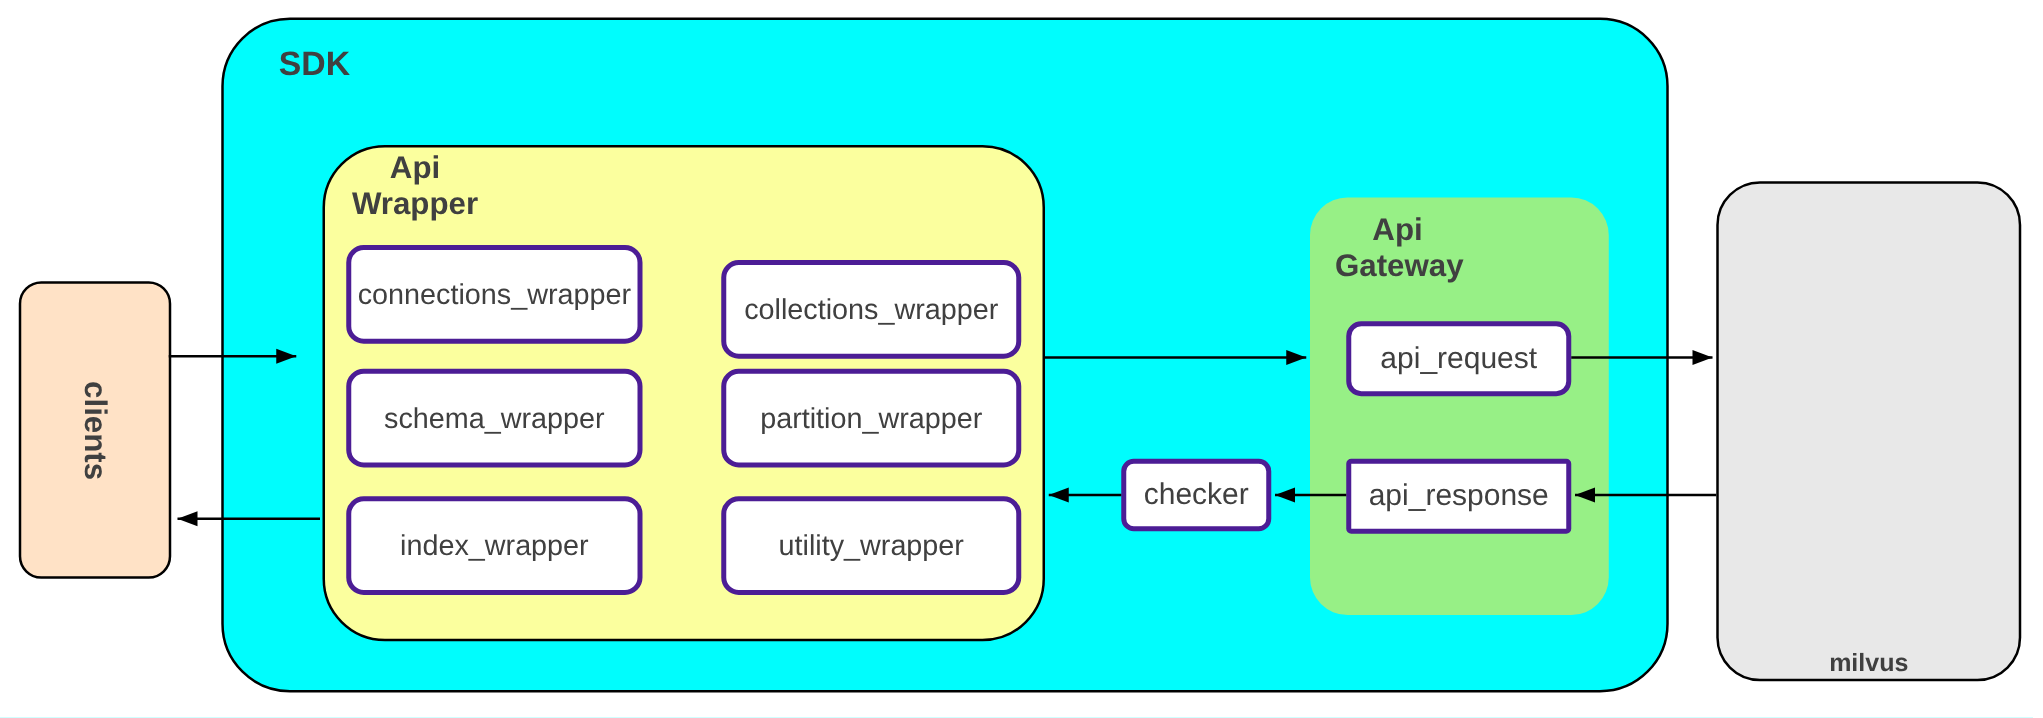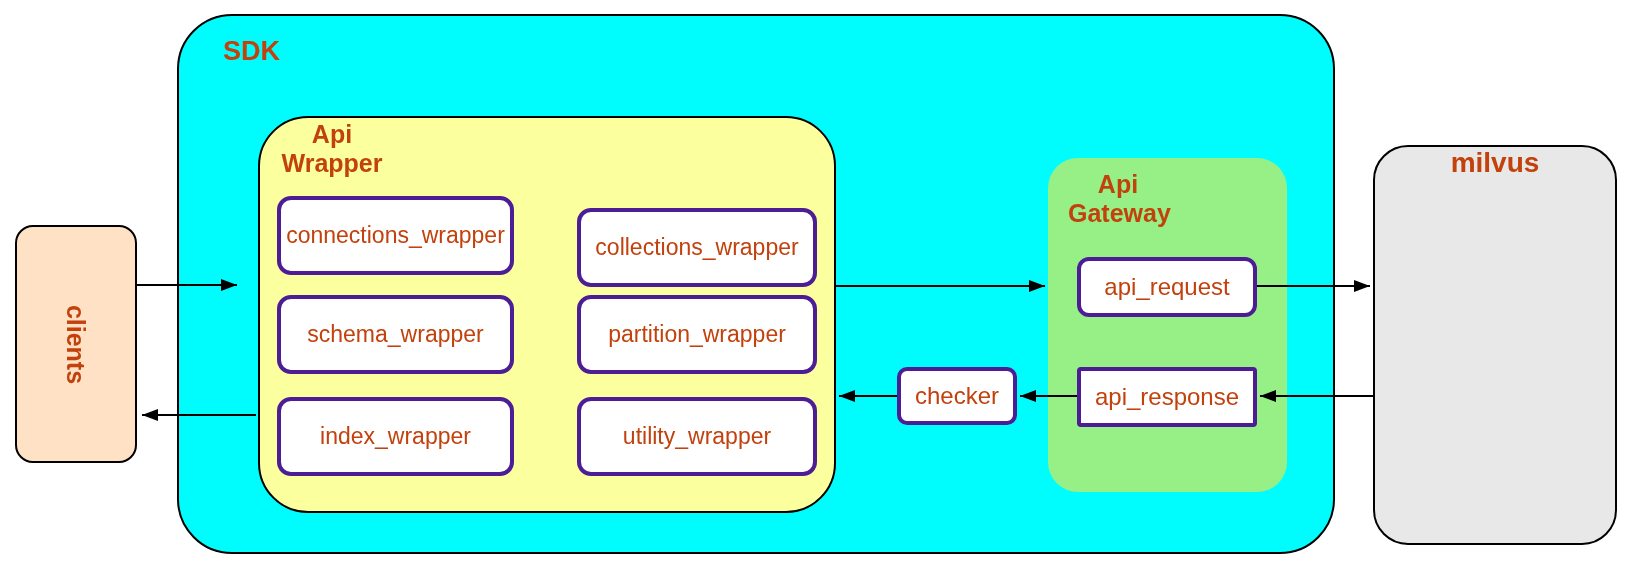--- a/index.html
+++ b/index.html
@@ -3,21 +3,21 @@
 <meta charset="utf-8">
 <style>
   html, body { margin: 0; padding: 0; background: #ffffff; }
   .canvas {
     position: relative;
     width: 1634px;
     height: 574px;
     background: #ffffff;
     overflow: hidden;
     font-family: "Liberation Sans", sans-serif;
-    color: #c2410c;
+    color: #404040;
   }
   .node { position: absolute; box-sizing: border-box; }
 
   
   .sdk {
     left: 177px; top: 14px; width: 1158px; height: 540px;
     background: #00fdfd;
     border: 2px solid #000;
     border-radius: 55px;
   }
@@ -55,22 +55,22 @@
     border-radius: 18px;
     display: flex; align-items: center; justify-content: center;
   }
   .rotated { transform: rotate(90deg); white-space: nowrap;
              font-size: 25px; font-weight: bold; }
   .milvus {
     left: 1373px; top: 145px; width: 244px; height: 400px;
     background: #e8e8e8;
     border: 2px solid #000;
     border-radius: 35px;
-    display: flex; align-items: flex-start; justify-content: center;
-    font-size: 28px; font-weight: bold;
+    display: flex; align-items: flex-end; justify-content: center;
+    font-size: 20px; font-weight: bold;
   }
 
   
   .wbox {
     position: absolute; box-sizing: border-box;
     background: #ffffff;
     border: 4px solid #4c1d95;
     border-radius: 14px;
     display: flex; align-items: center; justify-content: center;
     font-size: 23px; white-space: nowrap;

